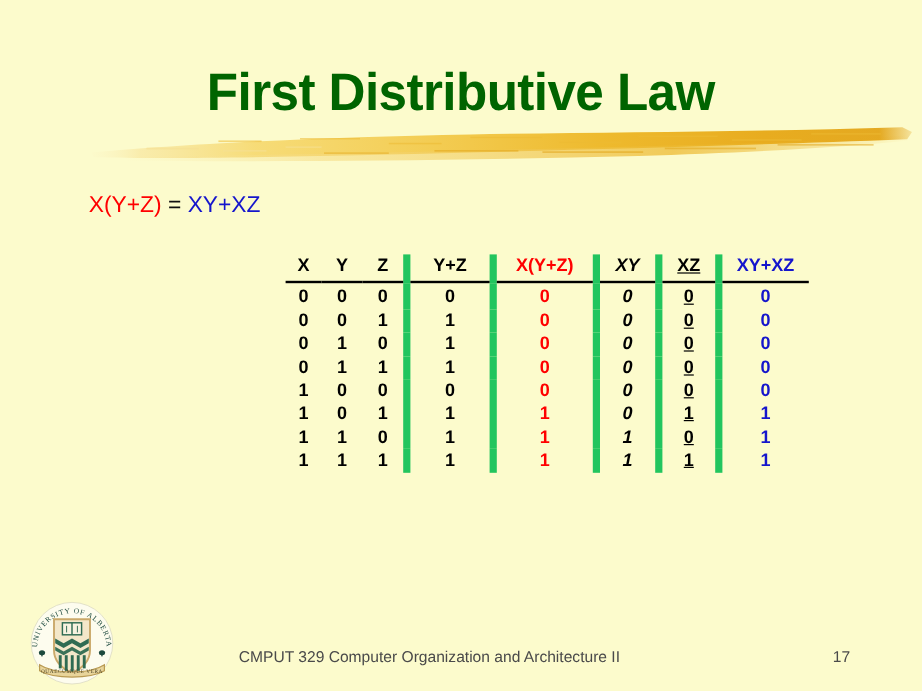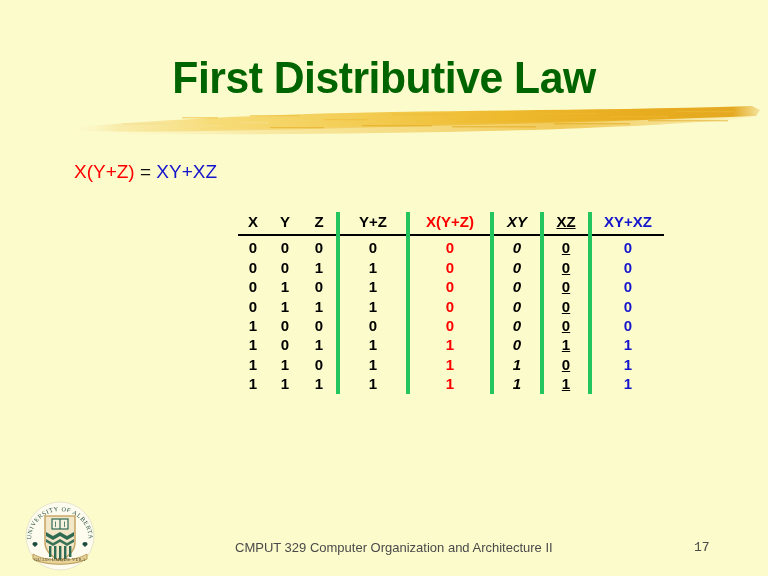--- a/index.html
+++ b/index.html
@@ -96,43 +96,42 @@
   .c-y  { width: 34px; }
   .c-z  { width: 34px; }
   .c-yz { width: 66px; }
   .c-xyz{ width: 80px; }
   .c-xy { width: 46px; font-style: italic; }
   .c-xz { width: 44px; text-decoration: underline; }
   .c-sum{ width: 72px; }
 
   
   .sep-left {
-    border-left: 4px solid #22c55e;
+    border-left: 6px solid #22c55e;
   }
   #truth-table .col-red  { color: #ff0000; }
   #truth-table .col-blue { color: #1515cc; }
 
   
   #footer-text {
     position: absolute;
     left: 199px;
     top: 540px;
     font-size: 13px;
     color: #4a4a4a;
     white-space: nowrap;
     font-family: "Liberation Sans", sans-serif;
-    margin-left: 36px;
   }
   #page-number {
     position: absolute;
     left: 694px;
     top: 540px;
     font-size: 13px;
     color: #4a4a4a;
-    font-family: Liberation Mono, monospace;
+    font-family: Liberation Sans, sans-serif;
   }
 
   
   #ua-logo {
     position: absolute;
     left: 19px;
     top: 500px;
     width: 82px;
     height: 72px;
   }

